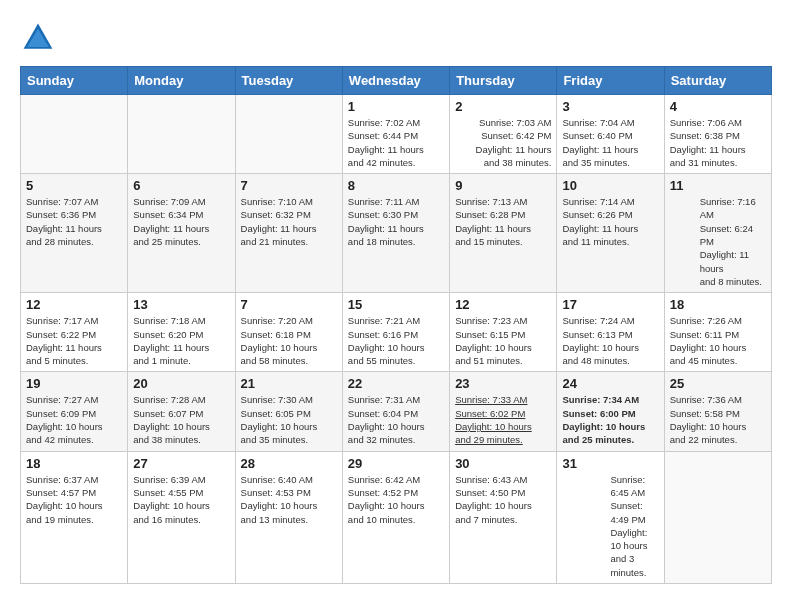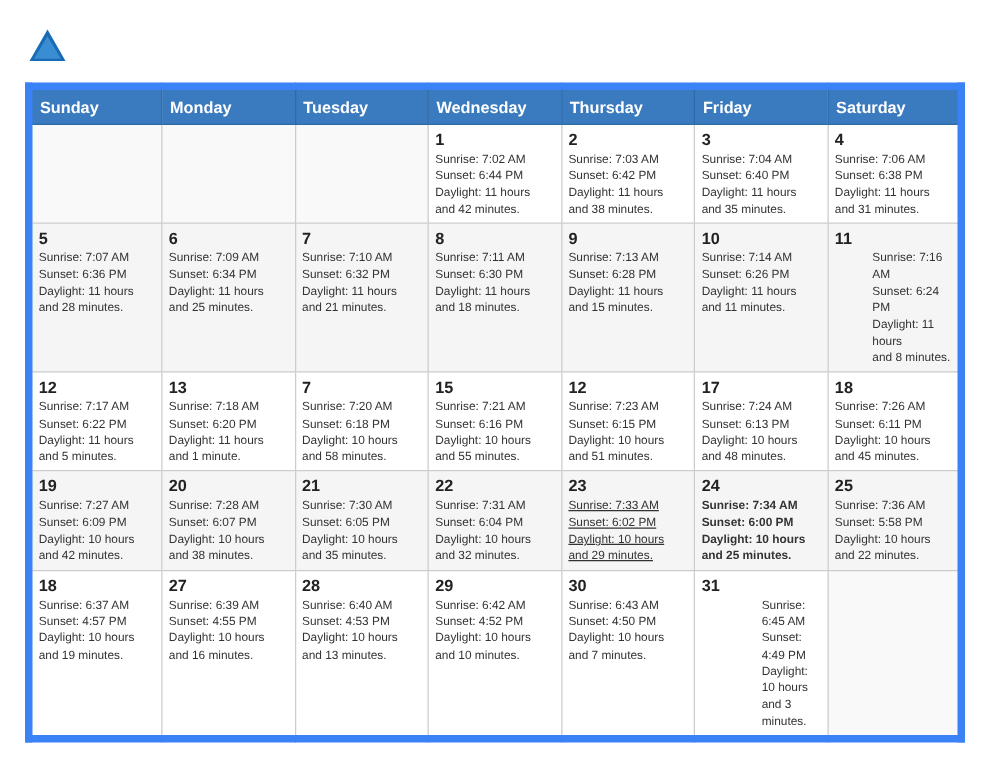--- a/index.html
+++ b/index.html
@@ -48,21 +48,21 @@
       font-weight: bold;
       color: #333;
     }
     .location-subtitle {
       font-size: 14px;
       color: #555;
     }
     .calendar {
       width: 100%;
       border-collapse: collapse;
-      border: 6px solid #3b82f6;
+      border: 1px solid #3b82f6;
     }
     .calendar th {
       background-color: #3a7abf;
       color: #fff;
       text-align: left;
       padding: 6px 6px;
       font-size: 13px;
       border: 1px solid #2e6aa8;
     }
     .calendar td {
@@ -130,21 +130,21 @@
         <td class="empty-cell"></td>
         <td>
           <div class="day-number">1</div>
           <div class="day-info" style="white-space: pre-line;">Sunrise: 7:02 AM
 Sunset: 6:44 PM
 Daylight: 11 hours
 and 42 minutes.</div>
         </td>
         <td>
           <div class="day-number">2</div>
-          <div class="day-info" style="white-space: pre-line;">Sunrise: 7:03 AM
+          <div class="day-info" style="white-space: pre-line; text-align: right;">Sunrise: 7:03 AM
 Sunset: 6:42 PM
 Daylight: 11 hours
 and 38 minutes.</div>
         </td>
         <td>
           <div class="day-number">3</div>
           <div class="day-info" style="white-space: pre-line;">Sunrise: 7:04 AM
 Sunset: 6:40 PM
 Daylight: 11 hours
 and 35 minutes.</div>

